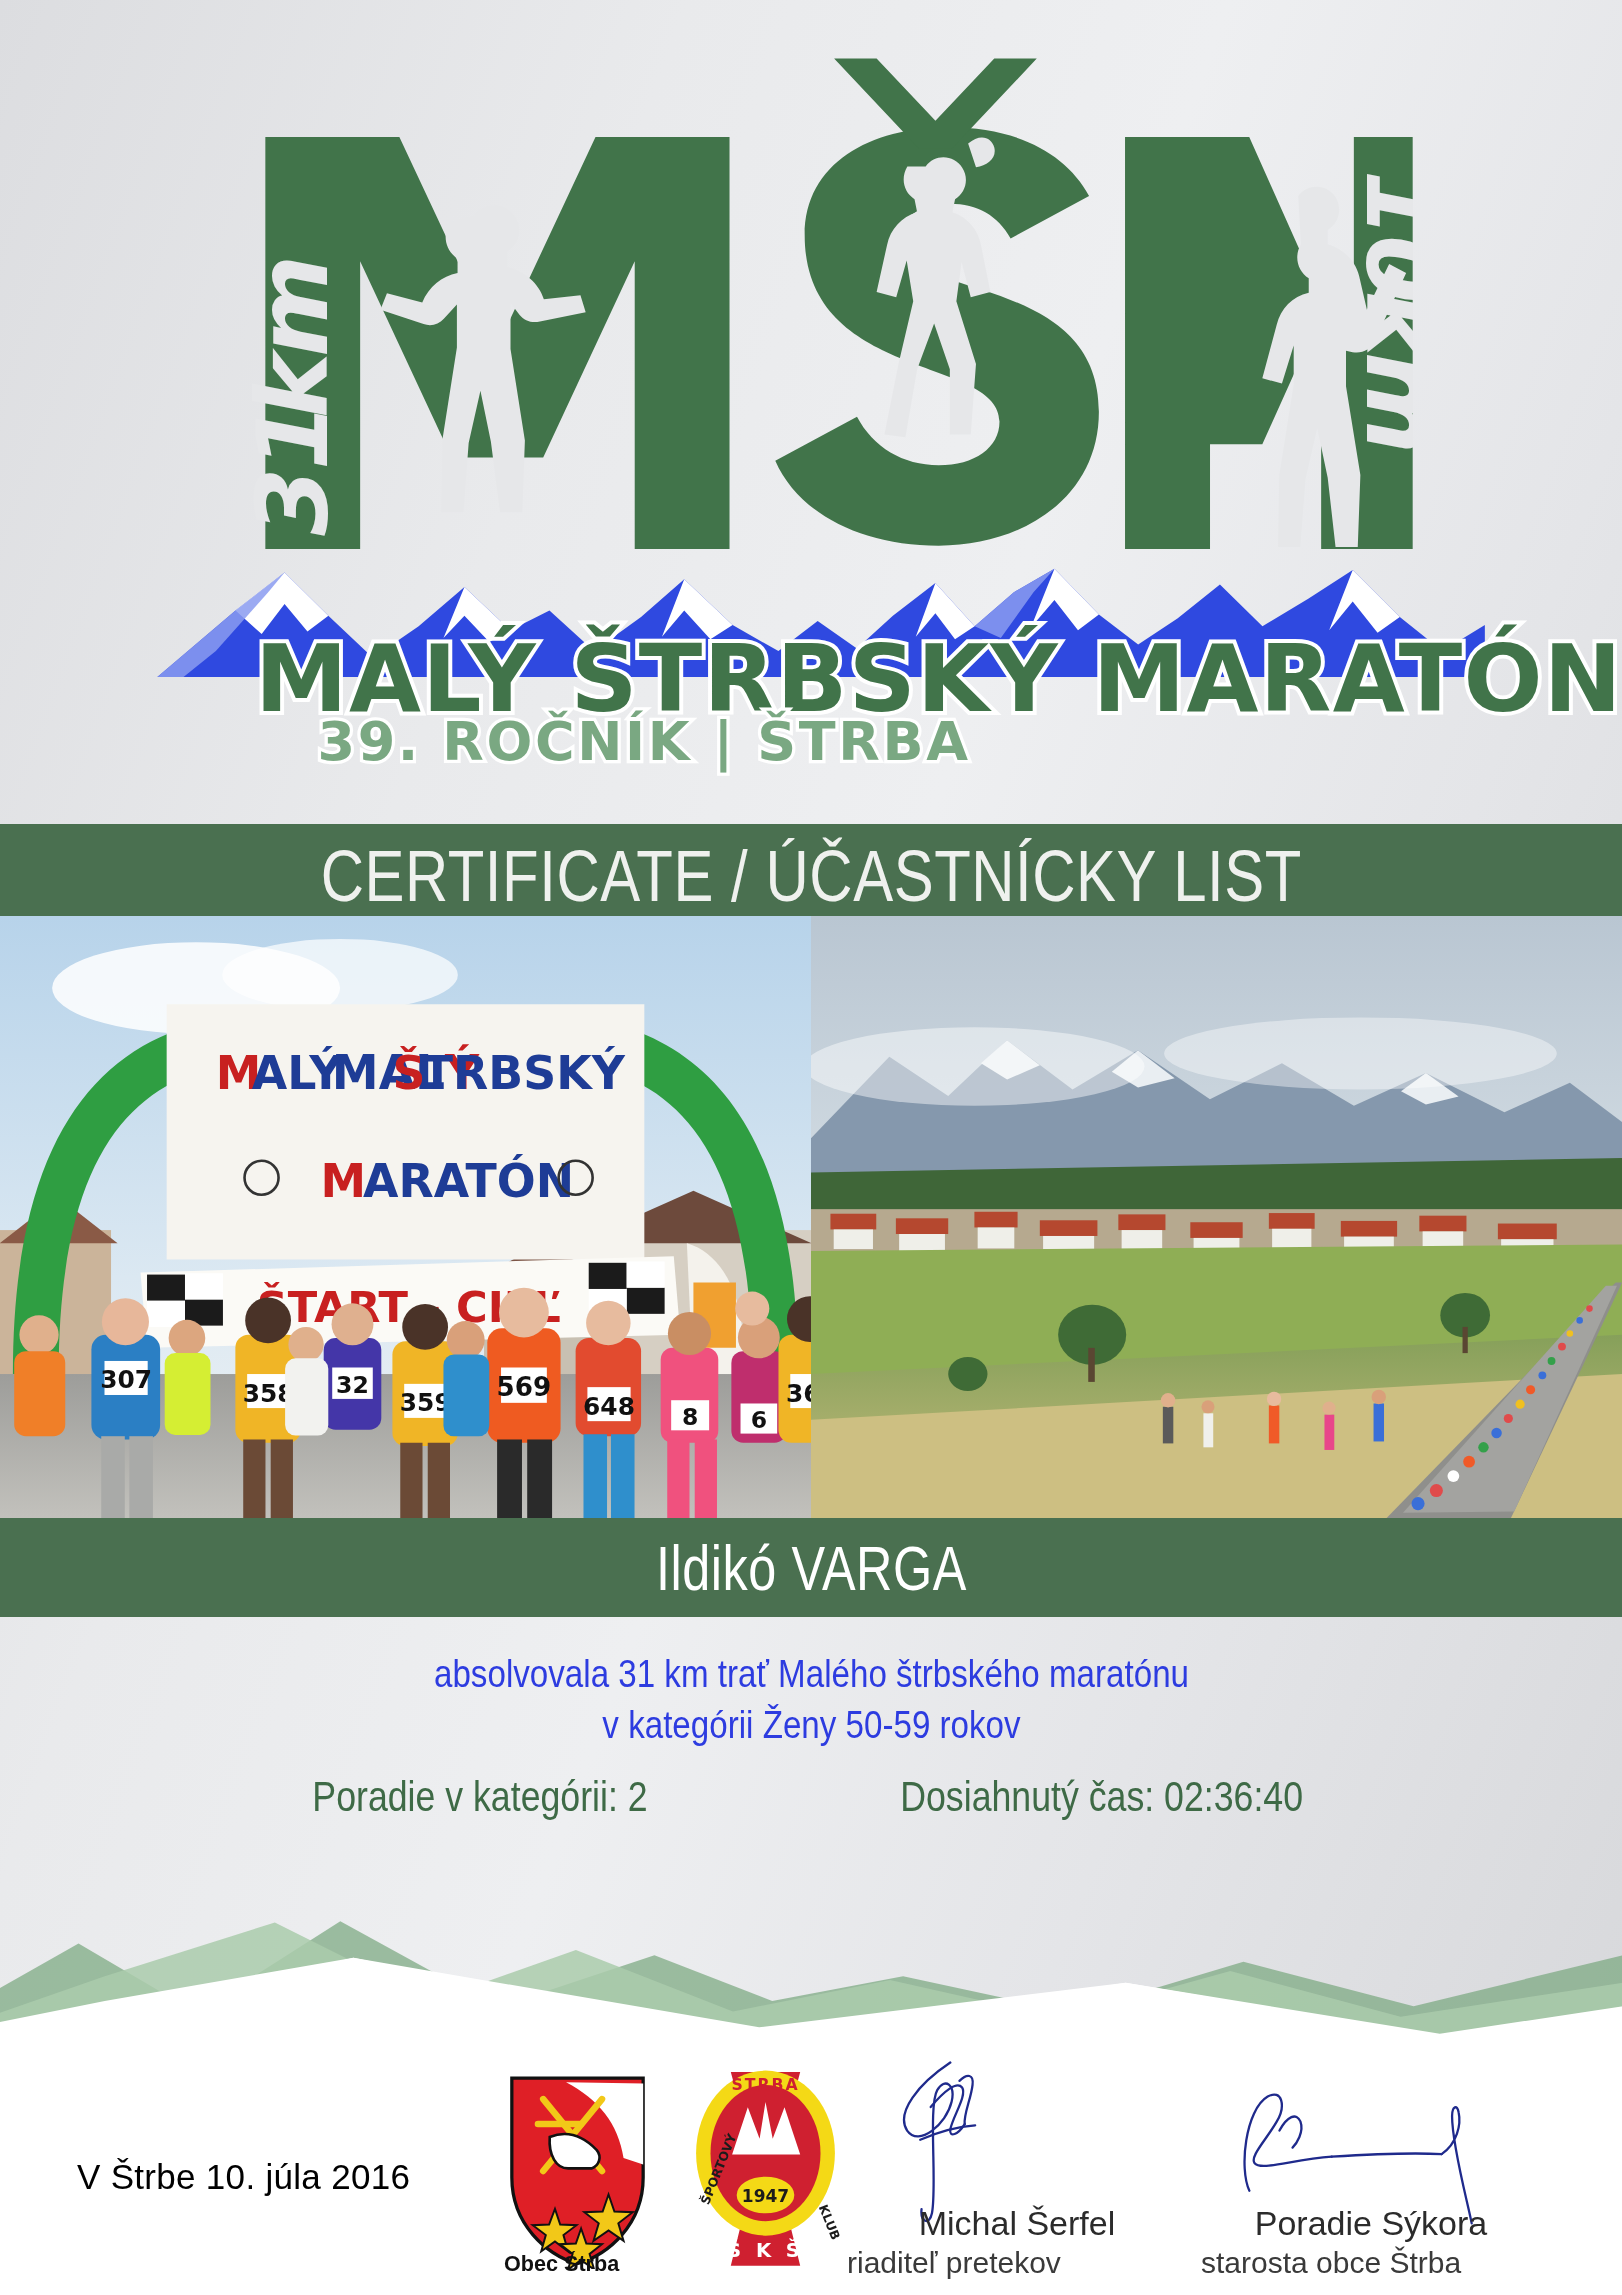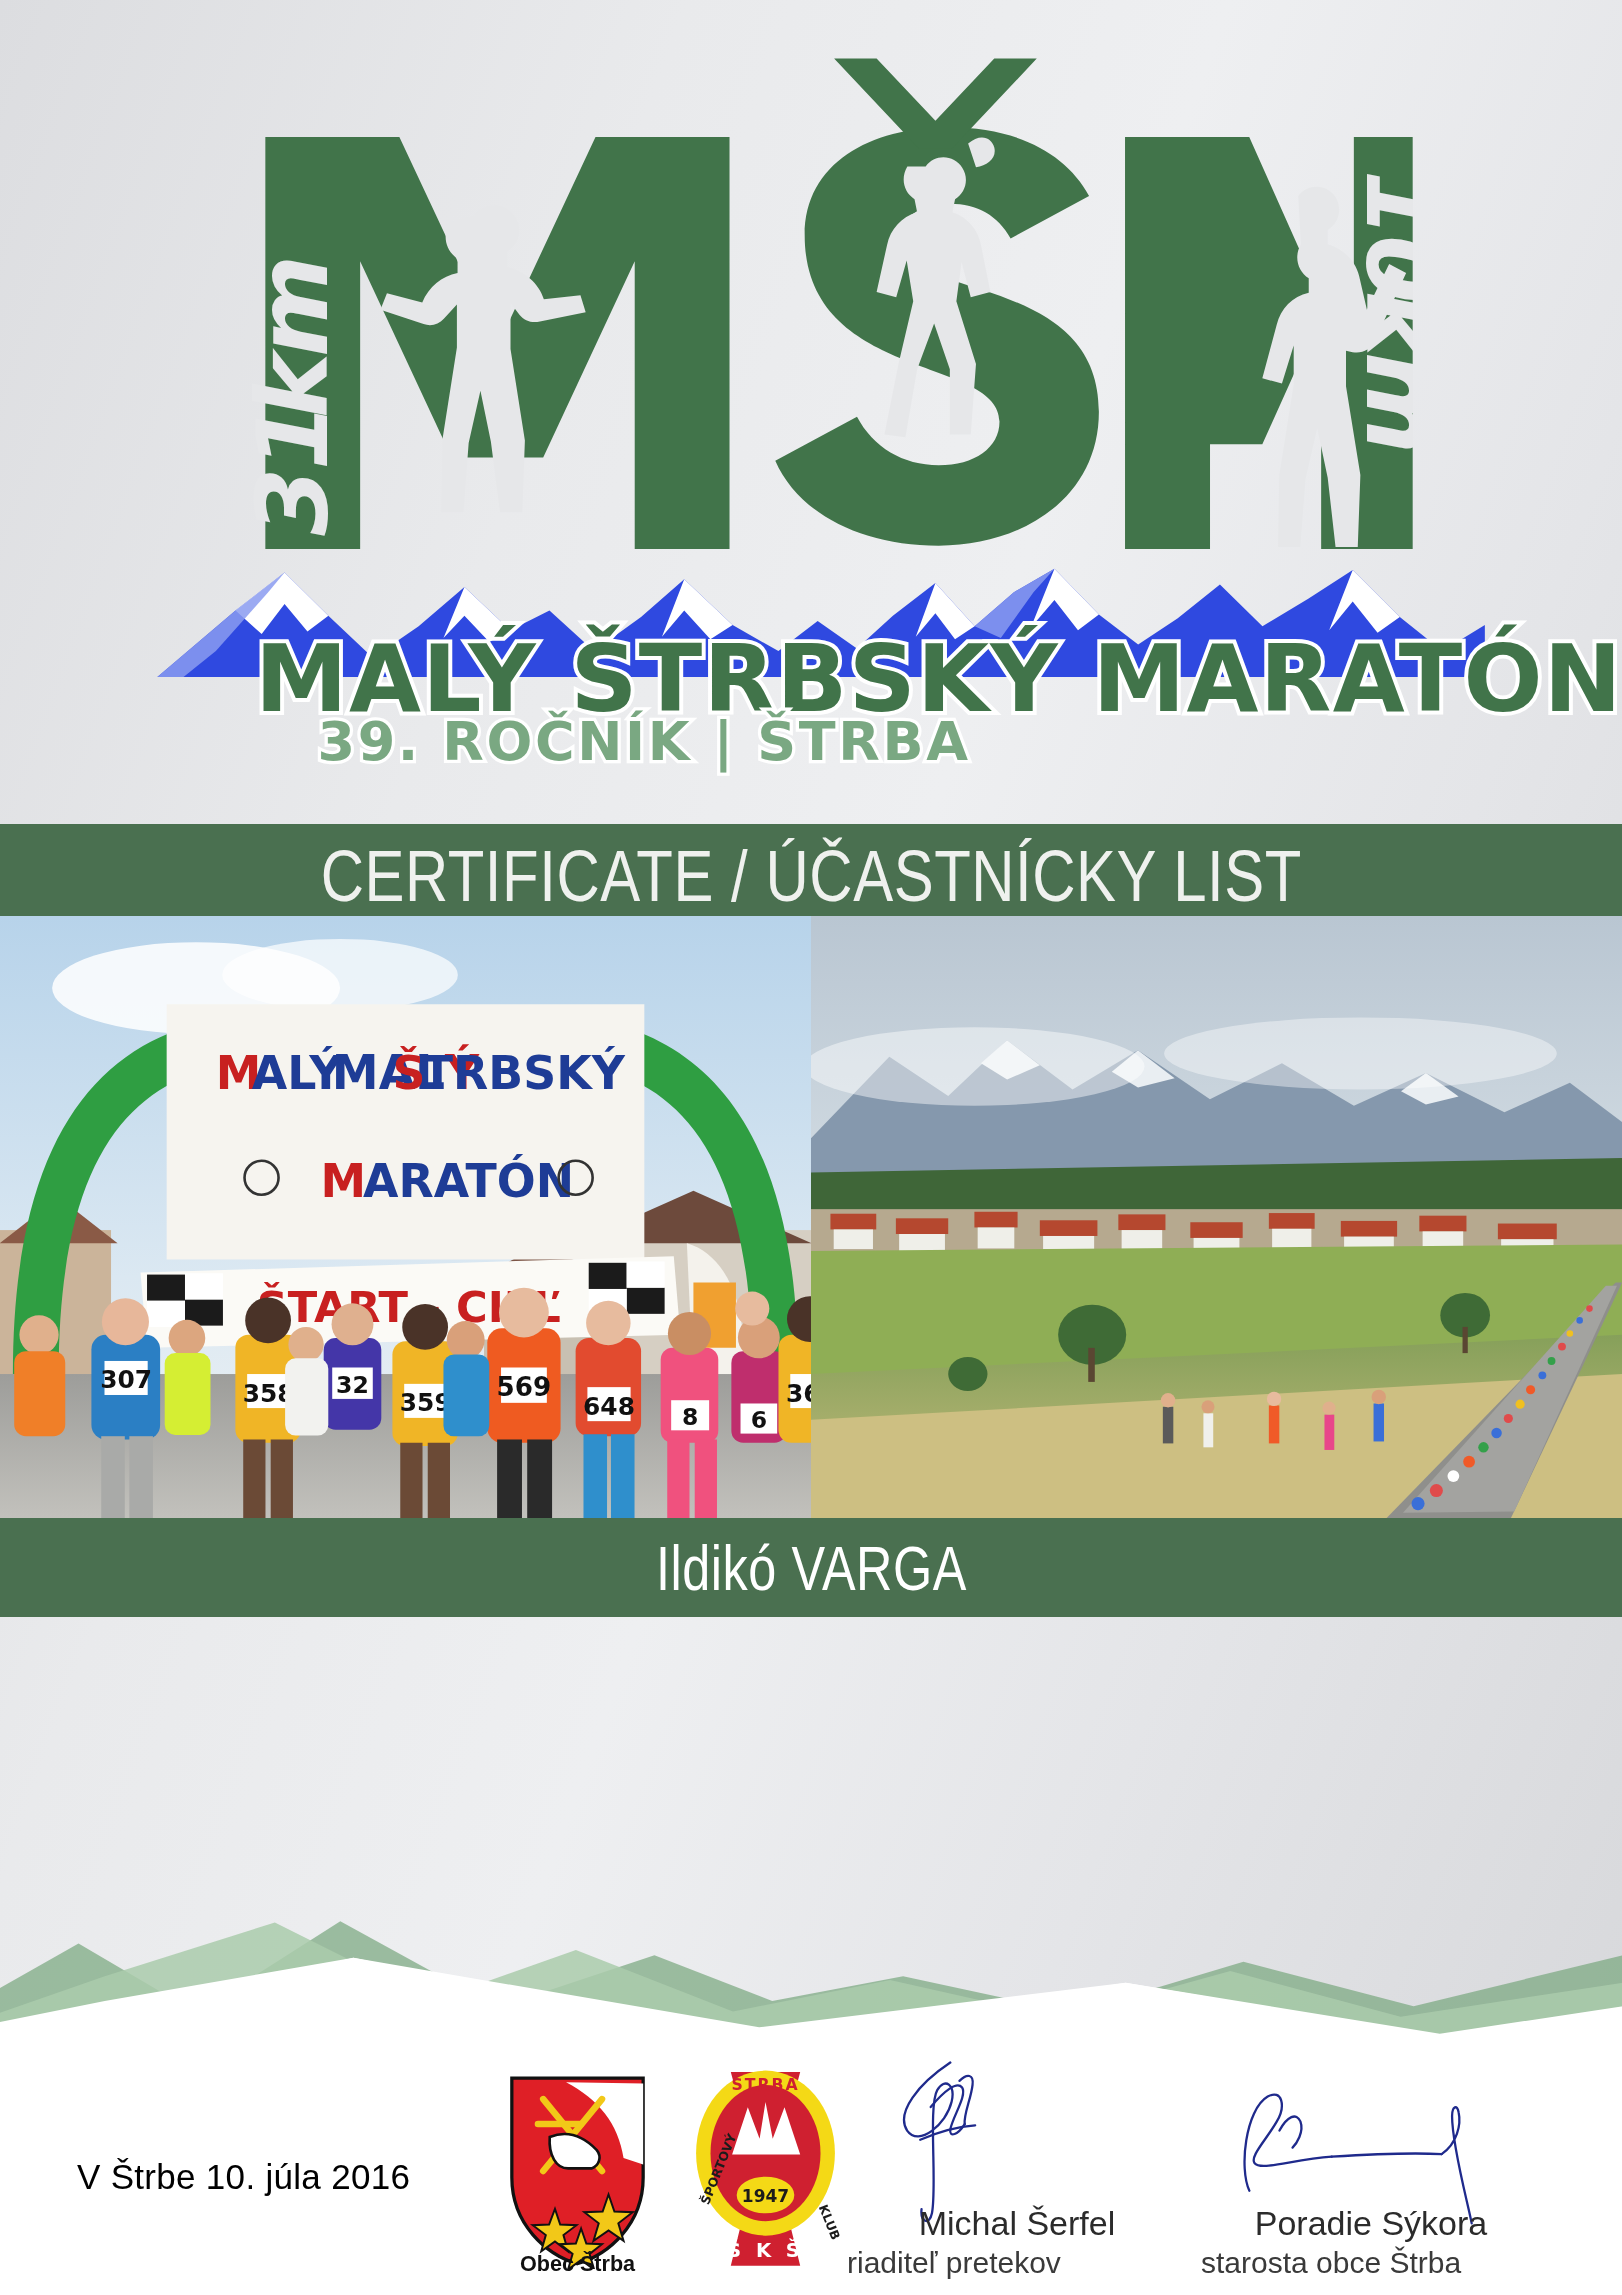--- a/index.html
+++ b/index.html
@@ -93,21 +93,21 @@
   .footer{position:absolute;left:0;top:2048px;width:1623px;height:247px;background:#ffffff;}
 
   .date-text{
     position:absolute;left:77px;top:109px;
     font-size:35px;color:#000000;letter-spacing:0.3px;
     font-family:"Liberation Sans", sans-serif;white-space:nowrap;
   }
 
   .crest{position:absolute;left:504px;top:25px;width:147px;height:196px;}
   .crest-label{
-    position:absolute;left:504px;top:203px;width:147px;text-align:center;
+    position:absolute;left:504px;top:203px;width:147px;
     font-size:21.6px;font-weight:bold;color:#111;
     font-family:"Liberation Sans", sans-serif;
   }
   .sks-logo{position:absolute;left:690px;top:19.6px;width:151px;height:203px;}
 
   .sig{position:absolute;width:340px;}
   .sig-a{left:847px;top:13px;}
   .sig-b{left:1201px;top:13px;}
   .sig-svg{position:absolute;left:0;top:0;width:340px;height:164px;}
   .sig-name{
@@ -432,20 +432,30 @@
         </g>
       </svg>
     </div>
 
   </div>
 
   <div class="band-name">
     <div class="band-name-text">Ildikó VARGA</div>
   </div>
 
+  <div class="body-zone">
+    <div class="achieve">
+      <div>absolvovala 31 km trať Malého štrbského maratónu</div>
+      <div>v kategórii Ženy 50-59 rokov</div>
+    </div>
+    <div class="results">
+      <div>Poradie v kategórii: 2</div>
+      <div>Dosiahnutý čas: 02:36:40</div>
+    </div>
+  </div>
 
   <div class="divider">
     <svg viewBox="0 0 2480 330" preserveAspectRatio="none" xmlns="http://www.w3.org/2000/svg" aria-hidden="true">
       <path d="M0 330 L0 168 L120 100 L300 206 L520 66 L760 198 L1000 118 L1180 188 L1380 150 L1640 206 L1900 128 L2160 196 L2480 118 L2480 330 Z" fill="#7aa87f" opacity=".72"></path>
       <path d="M0 330 L0 206 L160 150 L420 68 L660 188 L880 110 L1120 204 L1360 156 L1620 214 L1880 142 L2140 212 L2480 160 L2480 330 Z" fill="#aacbac" opacity=".85"></path>
       <path d="M0 330 L0 220 L160 188 L540 122 L1160 228 L1720 160 L2200 238 L2480 196 L2480 330 Z" fill="#ffffff"></path>
       <path d="M0 330 L0 250 L540 122 L1160 250 L1720 160 L2480 290 L2480 330 Z" fill="#ffffff"></path>
     </svg>
   </div>
 

